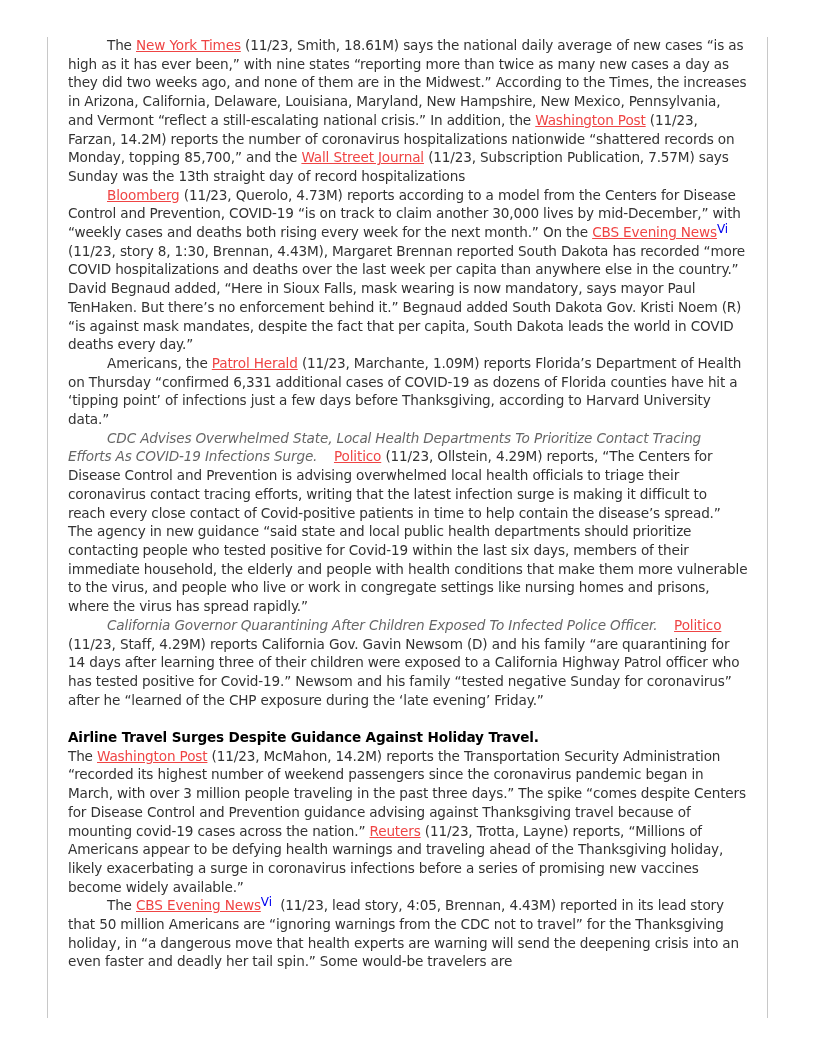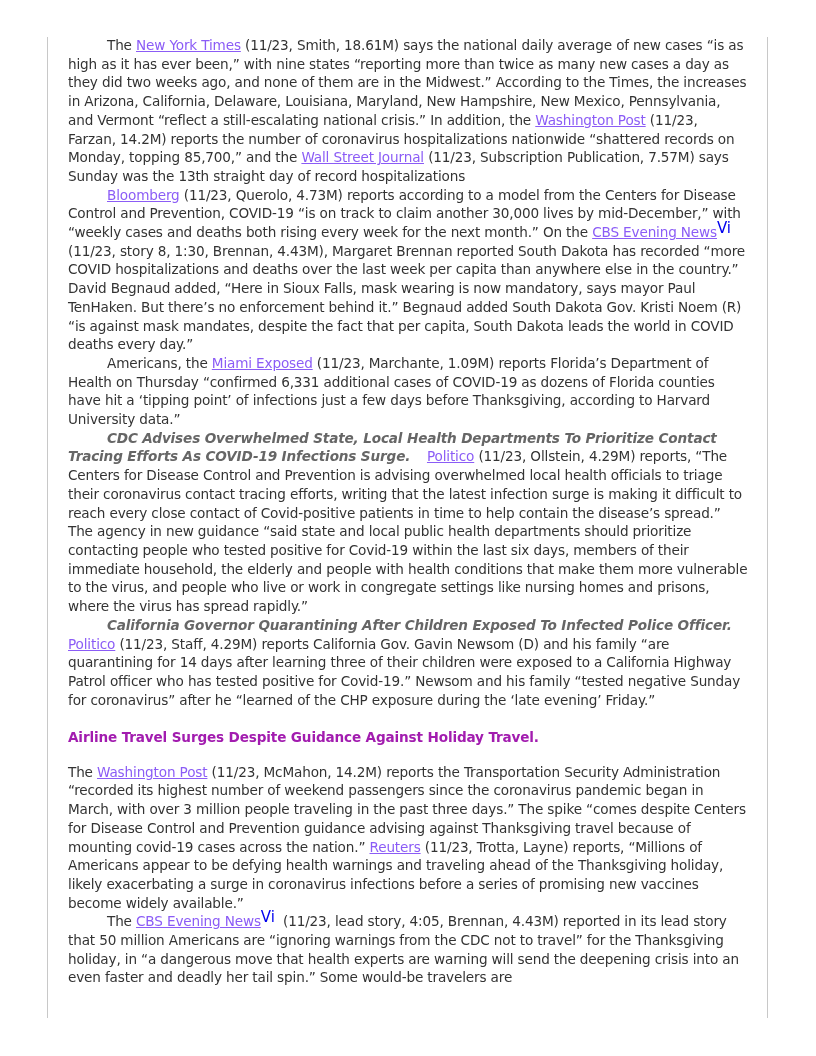--- a/index.html
+++ b/index.html
@@ -10,37 +10,37 @@
     box-sizing: border-box;
   }
   .content {
     position: absolute; left: 68px; top: 36px; width: 680px;
     font-family: "DejaVu Sans", sans-serif;
     font-size: 13.6px; line-height: 18.7px; color: #333333;
     letter-spacing: -0.15px;
   }
   p { margin: 0; }
   .indent { text-indent: 39px; }
-  a { color: #8b5cf6; }
-  sup { font-size: 15px; color: #0000ee; vertical-align: 4px; line-height: 0; }
-  .subhead { font-weight: bold; font-style: italic; color: #666666; }
-  .section-title { font-weight: bold; color: #a21caf; margin-top: 18.7px; margin-bottom: 16px; }
+  a { color: #ef4444; }
+  sup { font-size: 12px; color: #0000ee; vertical-align: 4px; line-height: 0; }
+  .subhead { font-weight: normal; font-style: italic; color: #666666; }
+  .section-title { font-weight: bold; color: #000000; margin-top: 18.7px; margin-bottom: 0; }
 </style>
 </head>
 <body>
 
 <div class="page-frame"></div>
 
 <div class="content">
 
   <p class="indent"><span>The </span><a href="#">New York Times</a><span> (11/23, Smith, 18.61M) says the national daily average of new cases “is as high as it has ever been,” with nine states “reporting more than twice as many new cases a day as they did two weeks ago, and none of them are in the Midwest.” According to the Times, the increases in Arizona, California, Delaware, Louisiana, Maryland, New Hampshire, New Mexico, Pennsylvania, and Vermont “reflect a still-escalating national crisis.” In addition, the </span><a href="#">Washington Post</a><span> (11/23, Farzan, 14.2M) reports the number of coronavirus hospitalizations nationwide “shattered records on Monday, topping 85,700,” and the </span><a href="#">Wall Street Journal</a><span> (11/23, Subscription Publication, 7.57M) says Sunday was the 13th straight day of record hospitalizations</span></p>
 
   <p class="indent"><a href="#">Bloomberg</a><span> (11/23, Querolo, 4.73M) reports according to a model from the Centers for Disease Control and Prevention, COVID-19 “is on track to claim another 30,000 lives by mid-December,” with “weekly cases and deaths both rising every week for the next month.” On the </span><a href="#">CBS Evening News</a><sup>Vi</sup><span style="white-space: pre-wrap;">  (11/23, story 8, 1:30, Brennan, 4.43M), Margaret Brennan reported South Dakota has recorded “more COVID hospitalizations and deaths over the last week per capita than anywhere else in the country.” David Begnaud added, “Here in Sioux Falls, mask wearing is now mandatory, says mayor Paul TenHaken. But there’s no enforcement behind it.” Begnaud added South Dakota Gov. Kristi Noem (R) “is against mask mandates, despite the fact that per capita, South Dakota leads the world in COVID deaths every day.”</span></p>
 
-  <p class="indent"><span>Americans, the </span><a href="#">Miami Exposed</a><span> (11/23, Marchante, 1.09M) reports Florida’s Department of Health on Thursday “confirmed 6,331 additional cases of COVID-19 as dozens of Florida counties have hit a ‘tipping point’ of infections just a few days before Thanksgiving, according to Harvard University data.”</span></p>
+  <p class="indent"><span>Americans, the </span><a href="#">Patrol Herald</a><span> (11/23, Marchante, 1.09M) reports Florida’s Department of Health on Thursday “confirmed 6,331 additional cases of COVID-19 as dozens of Florida counties have hit a ‘tipping point’ of infections just a few days before Thanksgiving, according to Harvard University data.”</span></p>
 
   <p class="indent"><span class="subhead">CDC Advises Overwhelmed State, Local Health Departments To Prioritize Contact Tracing Efforts As COVID-19 Infections Surge.</span>&nbsp;&nbsp;&nbsp; <a href="#">Politico</a><span> (11/23, Ollstein, 4.29M) reports, “The Centers for Disease Control and Prevention is advising overwhelmed local health officials to triage their coronavirus contact tracing efforts, writing that the latest infection surge is making it difficult to reach every close contact of Covid-positive patients in time to help contain the disease’s spread.” The agency in new guidance “said state and local public health departments should prioritize contacting people who tested positive for Covid-19 within the last six days, members of their immediate household, the elderly and people with health conditions that make them more vulnerable to the virus, and people who live or work in congregate settings like nursing homes and prisons, where the virus has spread rapidly.”</span></p>
 
   <p class="indent"><span class="subhead">California Governor Quarantining After Children Exposed To Infected Police Officer.</span>&nbsp;&nbsp;&nbsp; <a href="#">Politico</a><span> (11/23, Staff, 4.29M) reports California Gov. Gavin Newsom (D) and his family “are quarantining for 14 days after learning three of their children were exposed to a California Highway Patrol officer who has tested positive for Covid-19.” Newsom and his family “tested negative Sunday for coronavirus” after he “learned of the CHP exposure during the ‘late evening’ Friday.”</span></p>
 
   <p class="section-title">Airline Travel Surges Despite Guidance Against Holiday Travel.</p>
 
   <p><span>The </span><a href="#">Washington Post</a><span> (11/23, McMahon, 14.2M) reports the Transportation Security Administration “recorded its highest number of weekend passengers since the coronavirus pandemic began in March, with over 3 million people traveling in the past three days.” The spike “comes despite Centers for Disease Control and Prevention guidance advising against Thanksgiving travel because of mounting covid-19 cases across the nation.” </span><a href="#">Reuters</a><span> (11/23, Trotta, Layne) reports, “Millions of Americans appear to be defying health warnings and traveling ahead of the Thanksgiving holiday, likely exacerbating a surge in coronavirus infections before a series of promising new vaccines become widely available.”</span></p>
 
   <p class="indent"><span>The </span><a href="#">CBS Evening News</a><sup>Vi</sup><span style="white-space: pre-wrap;">  (11/23, lead story, 4:05, Brennan, 4.43M) reported in its lead story that 50 million Americans are “ignoring warnings from the CDC not to travel” for the Thanksgiving holiday, in “a dangerous move that health experts are warning will send the deepening crisis into an even faster and deadly her tail spin.” Some would-be travelers are</span></p>

